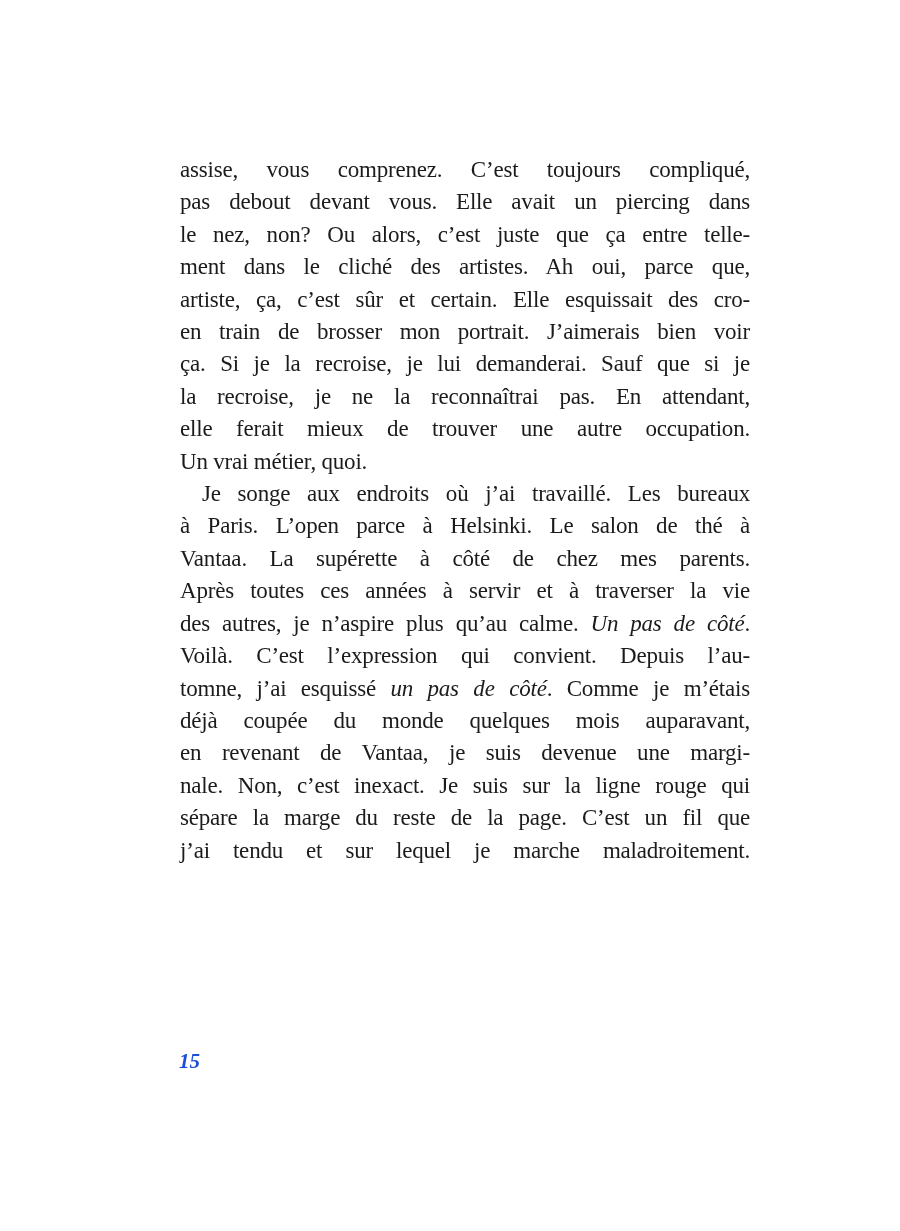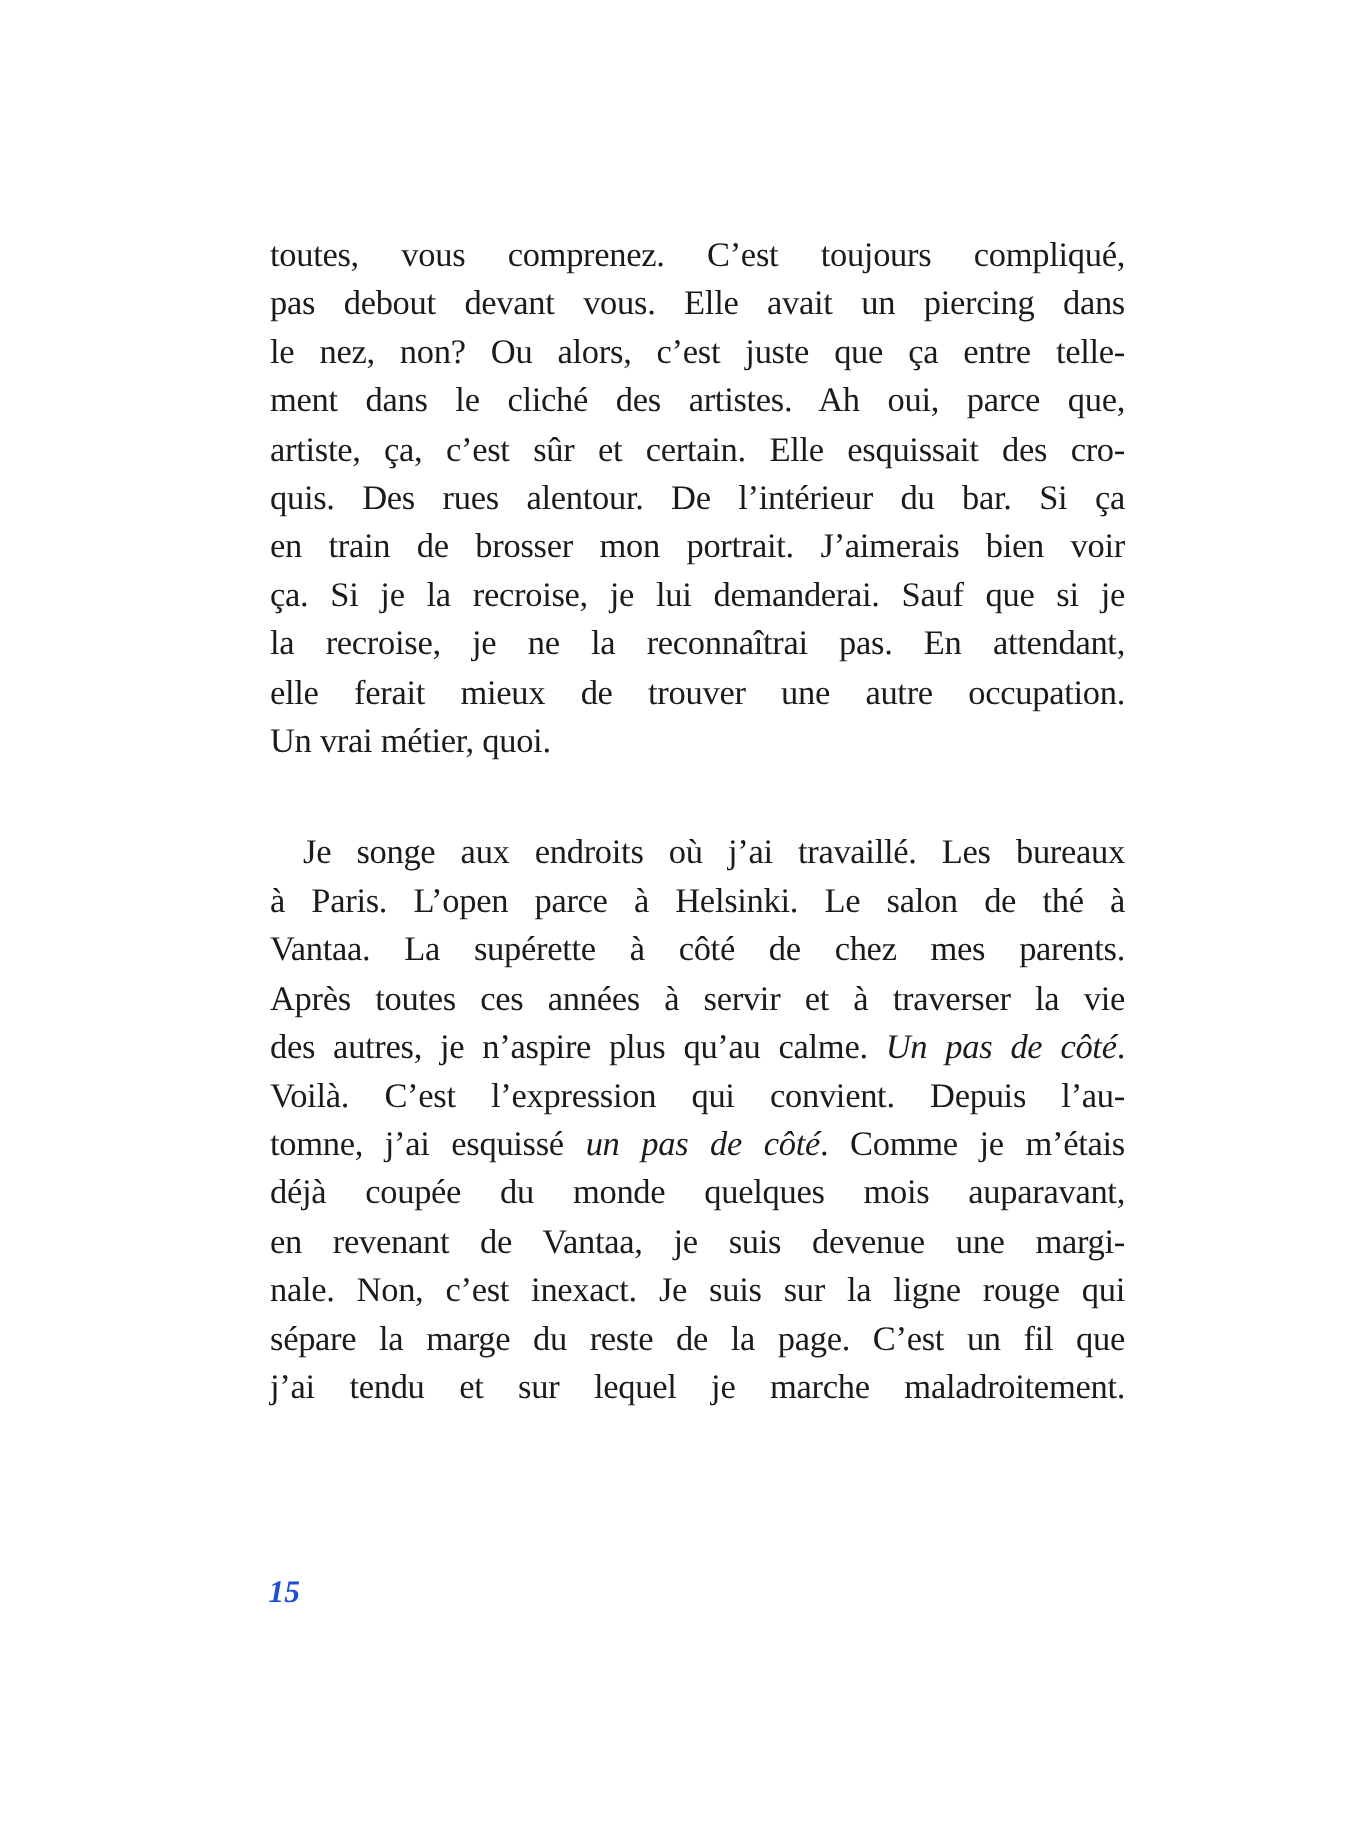--- a/index.html
+++ b/index.html
@@ -32,21 +32,20 @@
   .line {
     text-align: justify;
     text-align-last: justify;
     white-space: normal;
   }
   .line.endline {
     text-align-last: left;
   }
   .line.indent {
     text-indent: 22px;
-    margin-top: 42px;
   }
   .line i {
     font-style: italic;
     margin-top: 28px;
   }
   .page-number {
     position: absolute;
     left: 179px;
     top: 1049px;
     color: #1d4ed8;
@@ -54,26 +53,25 @@
     font-style: italic;
     font-weight: 700;
     letter-spacing: 0;
   }
 </style>
 </head>
 <body>
 
 <div class="page">
   <div class="text-block">
-      <div class="line"><span>toutes, vous comprenez. C’est toujours compliqué,</span></div>
+      <div class="line"><span>assise, vous comprenez. C’est toujours compliqué,</span></div>
       <div class="line"><span>pas debout devant vous. Elle avait un piercing dans</span></div>
       <div class="line"><span>le nez, non? Ou alors, c’est juste que ça entre telle-</span></div>
       <div class="line"><span>ment dans le cliché des artistes. Ah oui, parce que,</span></div>
       <div class="line"><span>artiste, ça, c’est sûr et certain. Elle esquissait des cro-</span></div>
-      <div class="line"><span>quis. Des rues alentour. De l’intérieur du bar. Si ça</span></div>
       <div class="line"><span>en train de brosser mon portrait. J’aimerais bien voir</span></div>
       <div class="line"><span>ça. Si je la recroise, je lui demanderai. Sauf que si je</span></div>
       <div class="line"><span>la recroise, je ne la reconnaîtrai pas. En attendant,</span></div>
       <div class="line"><span>elle ferait mieux de trouver une autre occupation.</span></div>
       <div class="line endline"><span>Un vrai métier, quoi.</span></div>
       <div class="line indent"><span>Je songe aux endroits où j’ai travaillé. Les bureaux</span></div>
       <div class="line"><span>à Paris. L’open parce à Helsinki. Le salon de thé à</span></div>
       <div class="line"><span>Vantaa. La supérette à côté de chez mes parents.</span></div>
       <div class="line"><span>Après toutes ces années à servir et à traverser la vie</span></div>
       <div class="line"><span>des autres, je n’aspire plus qu’au calme. </span><i>Un pas de côté</i><span>.</span></div>

